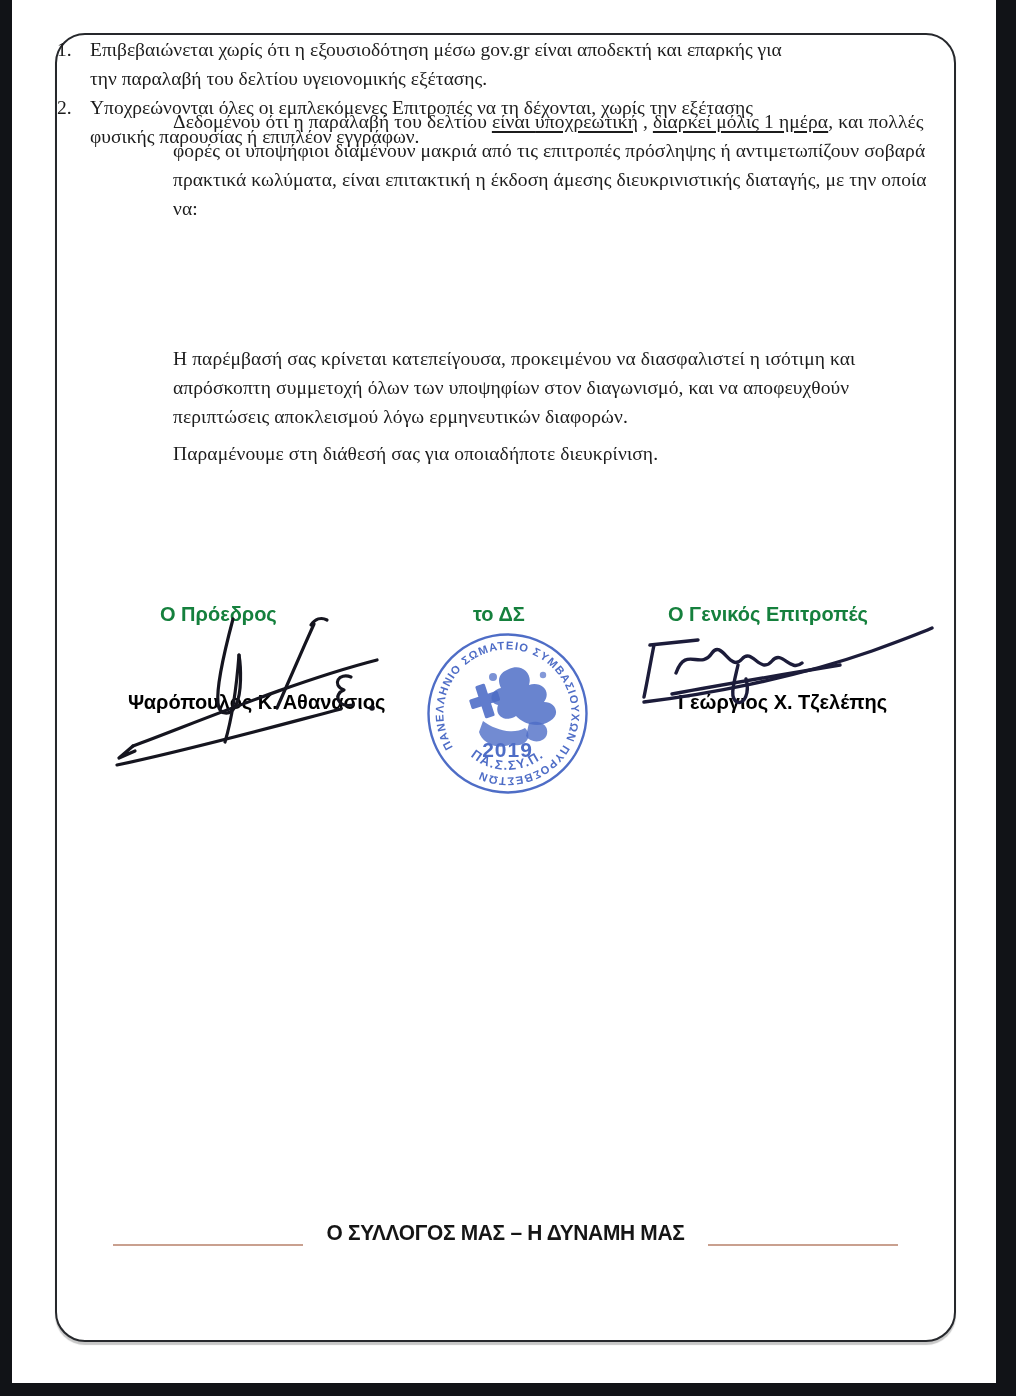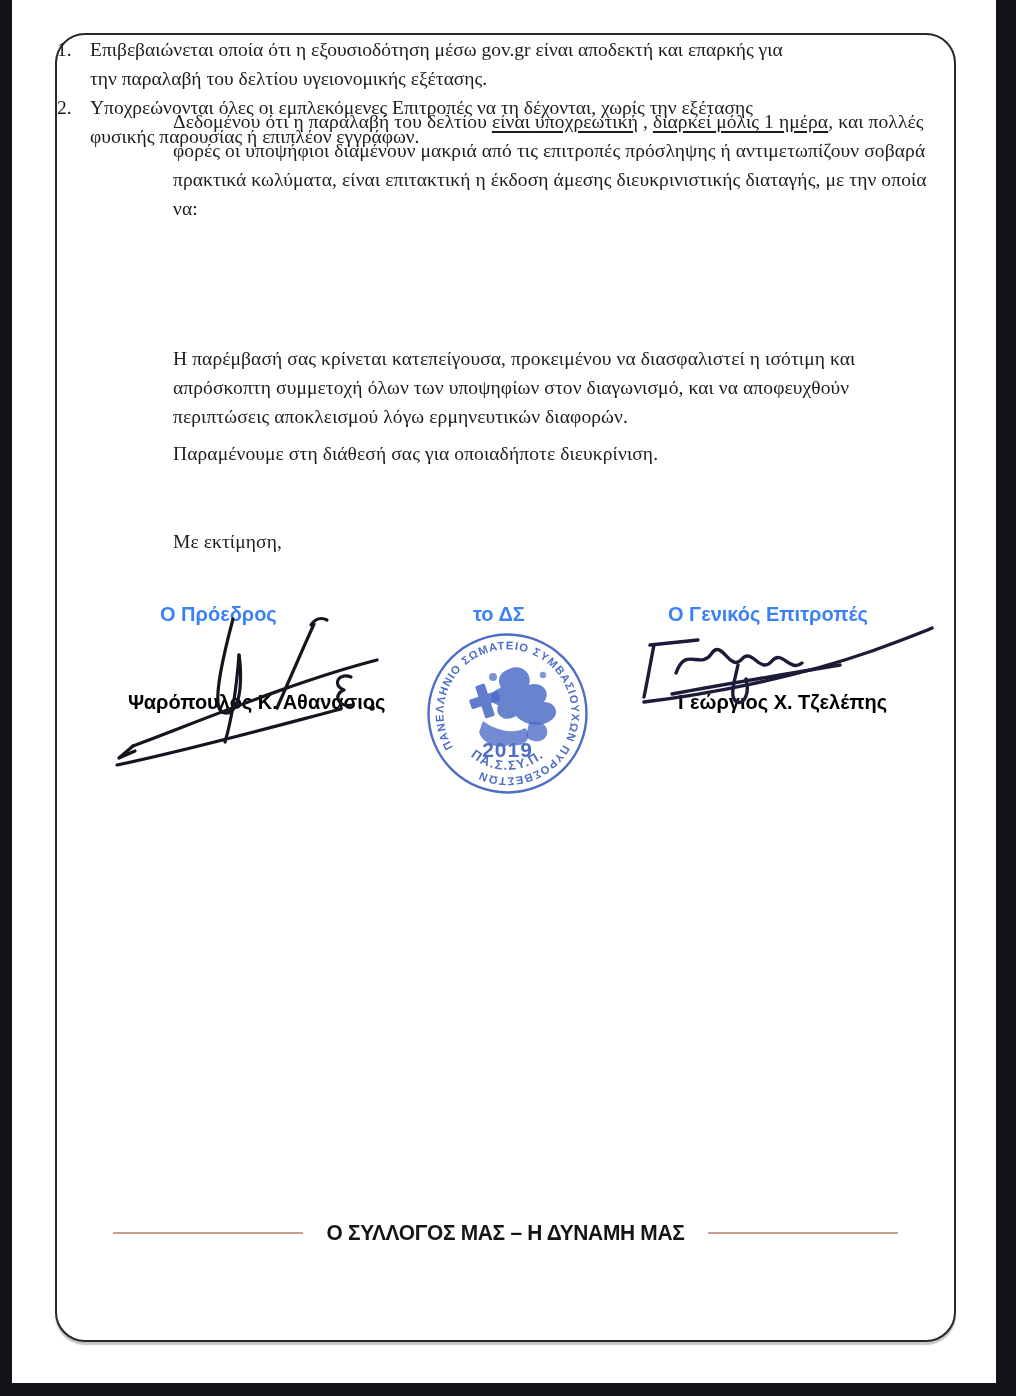--- a/index.html
+++ b/index.html
@@ -18,38 +18,38 @@
   .u { text-decoration:underline; text-underline-offset:3px; text-decoration-thickness:1.6px; }
   #p1 { left:76px; top:72px;  width:762px; }
   #olist { left:101px; top:196px; width:742px; }
   .li { display:flex; font-size:19.5px; line-height:29px; }
   .li .num { width:33px; flex:none; }
   #p2 { left:76px; top:309px; width:762px; }
   #p3 { left:76px; top:404px; width:762px; }
   #closing { left:76px; top:492px; width:400px; }
   .sig-title {
     position:absolute; top:568px; font-family:"Liberation Sans", sans-serif;
-    font-weight:bold; font-size:20px; color:#3b82f6;
+    font-weight:bold; font-size:20px; color:#15803d;
   }
   .sig-name {
     position:absolute; top:656px; font-family:"Liberation Sans", sans-serif;
     font-weight:bold; font-size:20px; color:#000;
   }
   #title-president { left:103px; }
   #title-board { left:416px;text-align:right; }
   #title-secretary { left:611px; }
   #name-president { left:71px; }
   #name-secretary { left:621px; }
   .sig-svg { position:absolute; pointer-events:none; }
   #sig-left  { left:58px;  top:580px; width:292px; height:158px; }
   #sig-right { left:585px; top:586px; width:298px; height:94px; }
   #stamp { position:absolute; left:368px; top:596px; width:165px; height:165px; opacity:0.92; }
   .footer {
     position:absolute; left:0; top:1185px; width:100%;
-    display:flex; align-items:center; justify-content:center; gap:14px;
+    display:flex; align-items:flex-end; justify-content:center; gap:14px;
   }
   .footer .line { width:190px; height:0; border-top:2px solid #c9a08f; }
   .footer .slogan {
     font-family:"Liberation Sans", sans-serif; font-weight:bold; font-size:22px;
     color:#151515; letter-spacing:-0.3px; transform:scaleX(0.95); white-space:nowrap;
   }
   .stamp-ring-text { font-family:"Liberation Sans", sans-serif; font-size:11.2px; font-weight:bold; letter-spacing:1.1px; }
   .stamp-abbr { font-family:"Liberation Sans", sans-serif; font-size:13px; font-weight:bold; letter-spacing:1.5px; }
   .stamp-year { font-family:"Liberation Sans", sans-serif; font-size:21px; font-weight:bold; letter-spacing:1px; }
 </style>
@@ -59,33 +59,32 @@
 <div class="canvas">
   <div class="viewport">
     <div class="sheet">
       <div class="content">
 
         <p class="para" id="p1"><span>Δεδομένου ότι η παραλαβή του δελτίου </span><span class="u">είναι </span><span class="u b">υποχρεωτική</span><span> , </span><span class="u">διαρκεί μόλις 1 ημέρα</span><span>, και πολλές φορές οι υποψήφιοι διαμένουν μακριά από τις επιτροπές πρόσληψης ή αντιμετωπίζουν σοβαρά πρακτικά κωλύματα, είναι επιτακτική η </span><span class="b">έκδοση άμεσης διευκρινιστικής διαταγής</span><span>, με την οποία να:</span></p>
 
         <div id="olist">
           <div class="li">
             <span class="num">1.</span>
-            <span><span>Επιβεβαιώνεται οποία ότι η </span><span class="b">εξουσιοδότηση μέσω gov.gr</span><span> είναι αποδεκτή και επαρκής για την παραλαβή του δελτίου υγειονομικής εξέτασης.</span></span>
+            <span><span>Επιβεβαιώνεται χωρίς ότι η </span><span class="b">εξουσιοδότηση μέσω gov.gr</span><span> είναι αποδεκτή και επαρκής για την παραλαβή του δελτίου υγειονομικής εξέτασης.</span></span>
           </div>
           <div class="li">
             <span class="num">2.</span>
             <span>Υποχρεώνονται όλες οι εμπλεκόμενες Επιτροπές να τη δέχονται, χωρίς την εξέτασης φυσικής παρουσίας ή επιπλέον εγγράφων.</span>
           </div>
         </div>
 
         <p class="para" id="p2"><span>Η παρέμβασή σας κρίνεται </span><span class="b">κατεπείγουσα</span><span>, προκειμένου να διασφαλιστεί η ισότιμη και απρόσκοπτη συμμετοχή όλων των υποψηφίων στον διαγωνισμό, και να αποφευχθούν περιπτώσεις αποκλεισμού λόγω ερμηνευτικών διαφορών.</span></p>
 
         <p class="para" id="p3">Παραμένουμε στη διάθεσή σας για οποιαδήποτε διευκρίνιση.</p>
 
-        <p class="para" id="closing">Με εκτίμηση,</p>
 
         <div class="sig-title" id="title-president">Ο Πρόεδρος</div>
         <div class="sig-title" id="title-board">το ΔΣ</div>
         <div class="sig-title" id="title-secretary">Ο Γενικός Επιτροπές</div>
 
         <div class="sig-name" id="name-president">Ψαρόπουλος Κ. Αθανάσιος</div>
         <div class="sig-name" id="name-secretary">Γεώργιος Χ. Τζελέπης</div>
 
         <svg class="sig-svg" id="sig-left" viewBox="0 0 292 158">
           <g stroke="#15151f" stroke-width="3.2" fill="none" stroke-linecap="round" stroke-linejoin="round">

